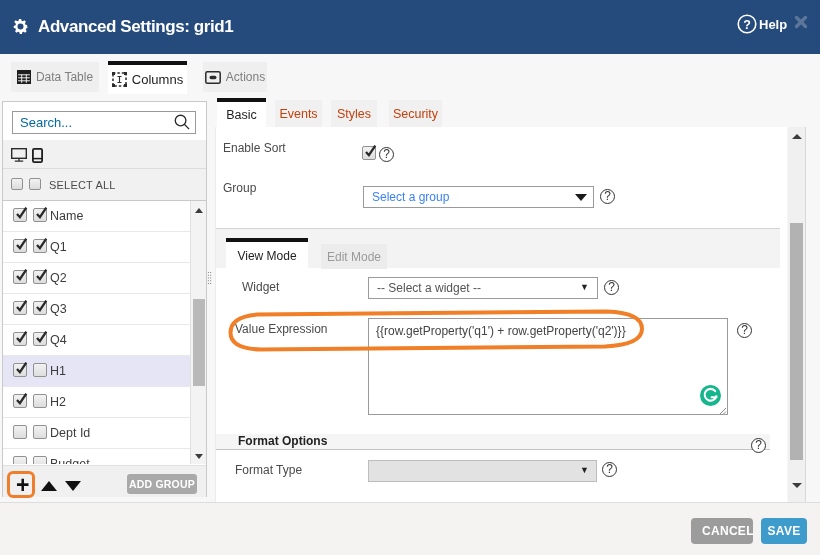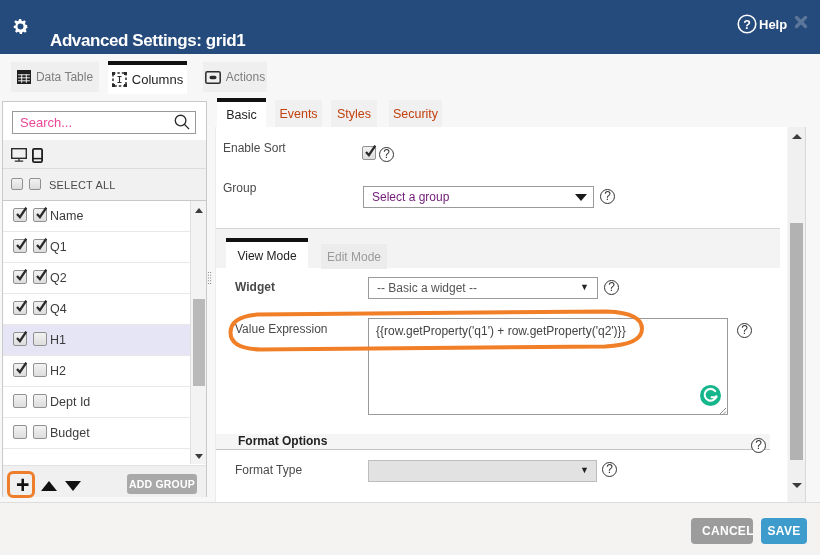--- a/index.html
+++ b/index.html
@@ -3,30 +3,30 @@
 <meta charset="utf-8">
 <style>
   html,body{margin:0;padding:0;}
   *{box-sizing:border-box;}
   body{font-family:"Liberation Sans",sans-serif;}
   #stage{position:relative;width:820px;height:555px;background:#f7f7f7;overflow:hidden;}
   .abs{position:absolute;}
 
   
   #hdr{position:absolute;left:0;top:0;width:820px;height:54px;background:#254a7c;}
-  #title{position:absolute;left:38px;top:31px;color:#fff;font-size:17px;font-weight:bold;letter-spacing:-0.4px;margin-left:12px;}
+  #title{position:absolute;left:38px;top:17px;color:#fff;font-size:17px;font-weight:bold;letter-spacing:-0.4px;}
   #helptxt{position:absolute;left:759px;top:17px;color:#fff;font-size:13px;font-weight:bold;}
 
   
   .mtab{position:absolute;top:62px;height:30px;background:#efefef;color:#7e7e7e;font-size:12px;display:flex;align-items:center;justify-content:center;gap:5px;}
   .mtab.active{background:#fff;border-top:4px solid #111;color:#222;top:61px;height:33px;font-size:13px;}
 
   
   #lpanel{position:absolute;left:2px;top:101px;width:205px;height:396px;background:#fff;border:1px solid #c9c9c9;}
-  #search{position:absolute;left:9px;top:9px;width:184px;height:23px;border:1px solid #999;background:#fff;color:#ec4899;font-size:13px;line-height:22px;padding-left:7px;}
+  #search{position:absolute;left:9px;top:9px;width:184px;height:23px;border:1px solid #999;background:#fff;color:#0369a1;font-size:13px;line-height:22px;padding-left:7px;}
   #devrow{position:absolute;left:0px;top:38px;width:203px;height:29px;background:#f1f1f1;border-bottom:1px solid #dcdcdc;}
   #selrow{position:absolute;left:0px;top:67px;width:203px;height:32px;background:#f1f1f1;border-bottom:1px solid #c9c9c9;}
   .cb{position:absolute;width:14px;height:14px;border:1px solid #919191;border-radius:2px;background:linear-gradient(#f2f2f2,#ddd);}
   .cb svg.ck{position:absolute;left:0px;top:-3px;}
   #sel-label{position:absolute;left:46px;top:10px;font-size:11px;color:#4a4a4a;letter-spacing:.2px;}
   #list{position:absolute;left:0;top:99px;width:187px;height:263px;background:#fff;overflow:hidden;}
   .lrow{position:relative;height:31px;border-bottom:1px solid #e8e8e8;background:#fff;}
   .lrow .lbl{position:absolute;left:47px;top:8px;font-size:12.5px;color:#3c3c3c;}
   .lrow.hl{background:#e5e5f5;}
   
@@ -45,21 +45,21 @@
     background-size:2.5px 2.8px;}
 
   
   .rtab{position:absolute;top:100px;height:28px;background:#f0f0f0;color:#c2410c;font-size:12.5px;display:flex;align-items:center;justify-content:center;}
   .rtab.active{background:#fff;border-top:4px solid #111;color:#222;top:98px;height:30px;}
 
   
   #rpanel{position:absolute;left:215px;top:127px;width:572px;height:375px;background:#fff;border-left:1px solid #ececec;}
   .flabel{position:absolute;font-size:12px;color:#4a4a4a;}
   .qm{position:absolute;width:15px;height:15px;border:1.3px solid #333;border-radius:50%;color:#333;font-size:12px;text-align:center;line-height:13px;background:#fff;}
-  .sel{position:absolute;height:22px;border:1px solid #9a9a9a;background:#fff;font-size:12px;color:#701a75;line-height:20px;padding-left:8px;}
+  .sel{position:absolute;height:22px;border:1px solid #9a9a9a;background:#fff;font-size:12px;color:#3b82f6;line-height:20px;padding-left:8px;}
   .dtri{position:absolute;width:0;height:0;border-left:6.5px solid transparent;border-right:6.5px solid transparent;border-top:7px solid #1a1a1a;}
 
   
   #gbox-band{position:absolute;left:0px;top:101px;width:564px;height:40px;background:#f3f3f3;border-top:1px solid #d5d5d5;}
   .vtab{position:absolute;top:15px;height:25px;background:#ececec;color:#9a9a9a;font-size:12px;display:flex;align-items:center;justify-content:center;}
   .vtab.active{background:#fff;border-top:4px solid #111;color:#222;top:9px;height:31px;}
 
   #vexp-ellipse{position:absolute;left:11px;top:182px;width:418px;height:42px;pointer-events:none;transform:rotate(-0.35deg);}
   #textarea{position:absolute;left:152px;top:191px;width:360px;height:97px;border:1px solid #9a9a9a;background:#fff;font-size:12px;color:#444;padding:5px 7px;}
   #gicon{position:absolute;left:484px;top:258px;width:21px;height:21px;}
@@ -192,20 +192,33 @@
           <div class="cb" style="left:10px;top:7px;">
             <svg class="ck" width="15" height="15" viewBox="0 0 15 15">
               <path d="M3 8 L5.9 11.2 L12.3 1.6" stroke="#2a2a2a" stroke-width="2.3" fill="none"></path>
             </svg>
           </div>
           <div class="cb" style="left:30px;top:7px;">
             <svg class="ck" width="15" height="15" viewBox="0 0 15 15">
               <path d="M3 8 L5.9 11.2 L12.3 1.6" stroke="#2a2a2a" stroke-width="2.3" fill="none"></path>
             </svg>
           </div>
+          <div class="lbl">Q3</div>
+        </div>
+      <div class="lrow">
+          <div class="cb" style="left:10px;top:7px;">
+            <svg class="ck" width="15" height="15" viewBox="0 0 15 15">
+              <path d="M3 8 L5.9 11.2 L12.3 1.6" stroke="#2a2a2a" stroke-width="2.3" fill="none"></path>
+            </svg>
+          </div>
+          <div class="cb" style="left:30px;top:7px;">
+            <svg class="ck" width="15" height="15" viewBox="0 0 15 15">
+              <path d="M3 8 L5.9 11.2 L12.3 1.6" stroke="#2a2a2a" stroke-width="2.3" fill="none"></path>
+            </svg>
+          </div>
           <div class="lbl">Q4</div>
         </div>
       <div class="lrow hl">
           <div class="cb" style="left:10px;top:7px;">
             <svg class="ck" width="15" height="15" viewBox="0 0 15 15">
               <path d="M3 8 L5.9 11.2 L12.3 1.6" stroke="#2a2a2a" stroke-width="2.3" fill="none"></path>
             </svg>
           </div>
           <div class="cb" style="left:30px;top:7px;"></div>
           <div class="lbl">H1</div>
@@ -264,22 +277,22 @@
     <div class="flabel" style="left:7px;top:54px;text-align:right;">Group</div>
     <div class="sel" style="left:147px;top:59px;width:231px;">Select a group</div>
     <div class="dtri" style="left:359px;top:67px;"></div>
     <div class="qm" style="left:384px;top:62px;">?</div>
 
     <div id="gbox-band">
       <div class="vtab active" style="left:10px;width:82px;">View Mode</div>
       <div class="vtab" style="left:105px;width:66px;">Edit Mode</div>
     </div>
 
-    <div class="flabel" style="left:19px;top:153px;font-weight:bold;">Widget</div>
-    <div class="sel" style="left:152px;top:150px;width:230px;color:#555;">-- Basic a widget --</div>
+    <div class="flabel" style="left:26px;top:153px;">Widget</div>
+    <div class="sel" style="left:152px;top:150px;width:230px;color:#555;">-- Select a widget --</div>
     <div style="position:absolute;left:364px;top:155px;font-size:9px;color:#222;">▼</div>
     <div class="qm" style="left:388px;top:153px;">?</div>
 
     <div class="flabel" style="left:19px;top:195px;">Value Expression</div>
     <div id="textarea">{{row.getProperty('q1') + row.getProperty('q2')}}</div>
     <div class="qm" style="left:521px;top:196px;">?</div>
     <div id="gicon"><svg width="21" height="21" viewBox="0 0 21 21">
           <circle cx="10.5" cy="10.5" r="10.5" fill="#15b68b"></circle>
           <path d="M 15.2 6.1 A 5.9 5.9 0 1 0 16.4 10.5 L 16.4 12.2 M 16.4 12.2 L 11.6 12.2" fill="none" stroke="#fff" stroke-width="2.1" stroke-linecap="round"></path>
         </svg></div>

